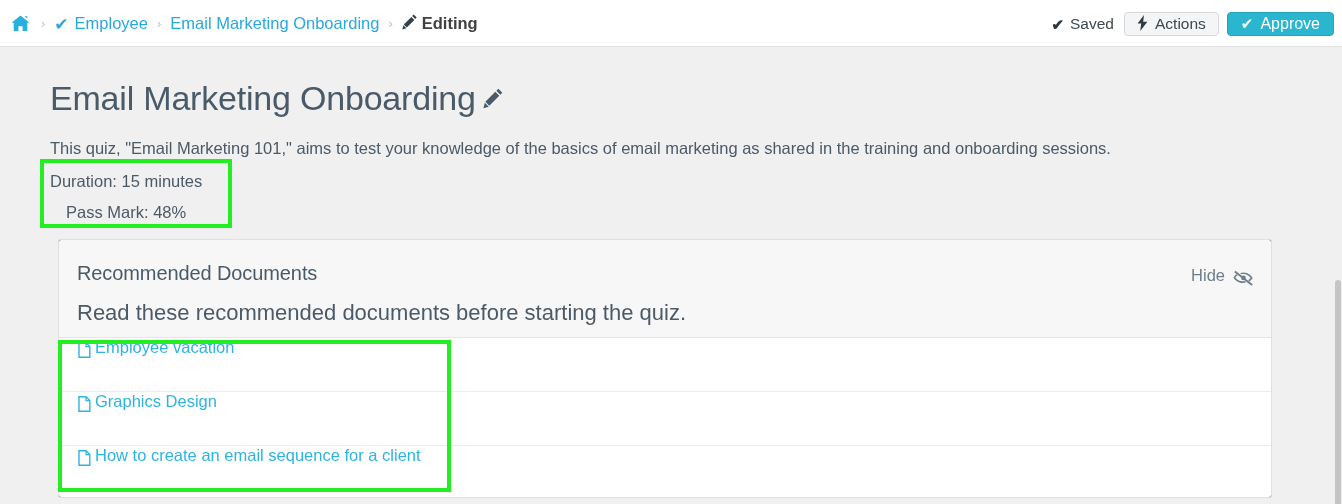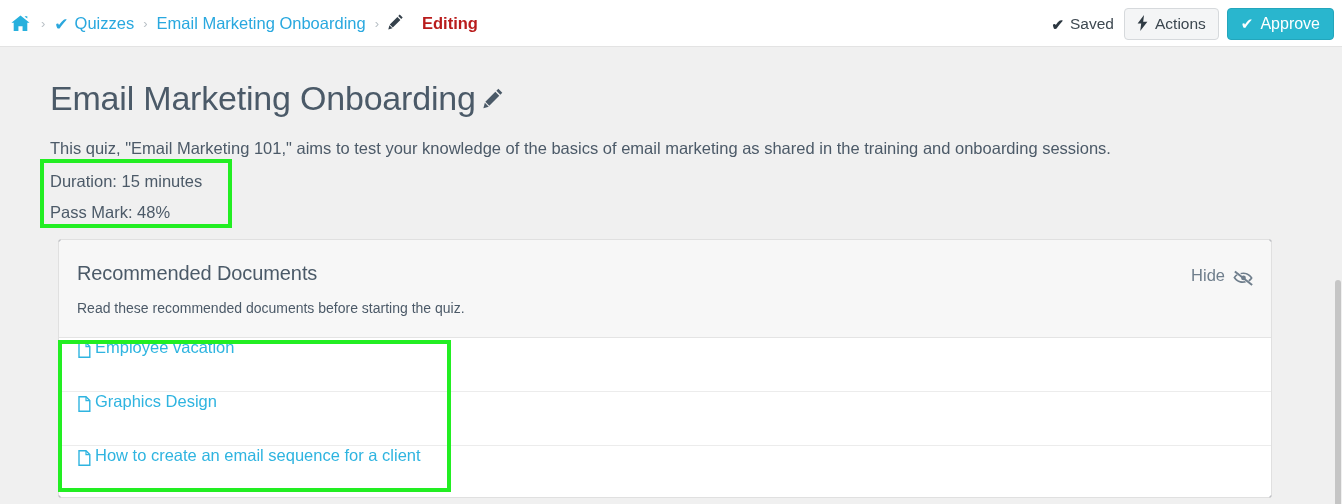--- a/index.html
+++ b/index.html
@@ -48,25 +48,25 @@
   }
   .crumb-link {
     color: #29a8df;
     text-decoration: none;
     display: inline-flex;
     align-items: center;
     gap: 6px;
     white-space: nowrap;
   }
   .crumb-current {
-    color: #b91c1c;
+    color: #404040;
     font-weight: bold;
     display: inline-flex;
     align-items: center;
-    gap: 18px;
+    gap: 4px;
     white-space: nowrap;
   }
   .check-ico {
     color: #2ba7dd;
     font-size: 17px;
     line-height: 1;
     position: relative;
     top: 1px;
   }
   .pencil-ico-dark {
@@ -96,21 +96,21 @@
     white-space: nowrap;
   }
   .saved-check {
     color: #2c3740;
     font-size: 15px;
     font-weight: bold;
     position: relative;
     top: 1px;
   }
   .btn {
-    height: 32px;
+    height: 24px;
     padding: 0 12px;
     border-radius: 4px;
     display: inline-flex;
     align-items: center;
     gap: 7px;
     font-size: 15.5px;
     white-space: nowrap;
     cursor: pointer;
     user-select: none;
   }
@@ -170,20 +170,21 @@
   .hl-meta { left: 40px; top: 159px; width: 192px; height: 69px; }
   .hl-docs { left: 58px; top: 340px; width: 393px; height: 152px; }
 
   .meta-box {
     position: absolute;
     left: 50px; top: 166px;
     font-size: 16.5px;
     color: #4c5a68;
     line-height: 31px;
     white-space: nowrap;
+    text-align: center;
   }
 
   
   .card {
     position: absolute;
     left: 58px; top: 239px;
     width: 1214px;
     height: 259px;
     background: #0f172a;
     border: 1px solid #e0e0e0;
@@ -200,21 +201,21 @@
     position: absolute;
     left: 18px; top: 22px;
     font-size: 20px;
     color: #4b5a68;
     letter-spacing: -0.1px;
     white-space: nowrap;
   }
   .card-sub {
     position: absolute;
     left: 18px; top: 60px;
-    font-size: 14px;
+    font-size: 22px;
     color: #4c5a68;
     white-space: nowrap;
   }
   .hide-toggle {
     position: absolute;
     right: 17px; top: 26px;
     display: inline-flex;
     align-items: flex-end;
     gap: 8px;
     font-size: 16.5px;
@@ -279,21 +280,21 @@
     <a class="crumb-home" title="Home">
       <svg width="19" height="17" viewBox="0 0 20 18" aria-hidden="true">
         <path fill="#27b0dd" d="M10 0.6 L0.4 8.3 h2.4 V17 h5.0 v-5.2 h4.4 V17 h5.0 V8.3 h2.4 Z"></path>
         <path fill="#27b0dd" d="M14.6 1.2 h2.6 v2.6 l-2.6 -2.0 Z"></path>
       </svg>
     </a>
     <span class="crumb-sep">›</span>
 
     <a class="crumb-link">
       <span class="check-ico">✔</span>
-      <span>Quizzes</span>
+      <span>Employee</span>
     </a>
     <span class="crumb-sep">›</span>
 
     <a class="crumb-link">
       <span>Email Marketing Onboarding</span>
     </a>
     <span class="crumb-sep">›</span>
 
     <span class="crumb-current">
       <span class="pencil-ico-dark">

